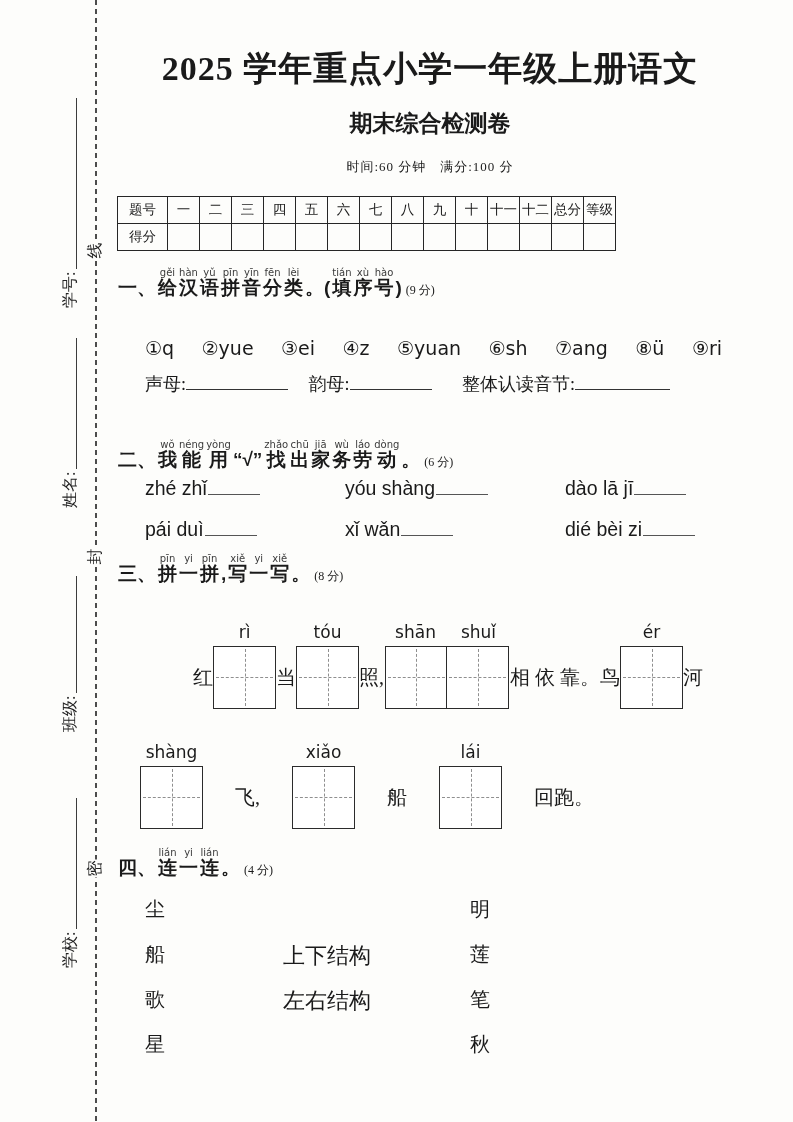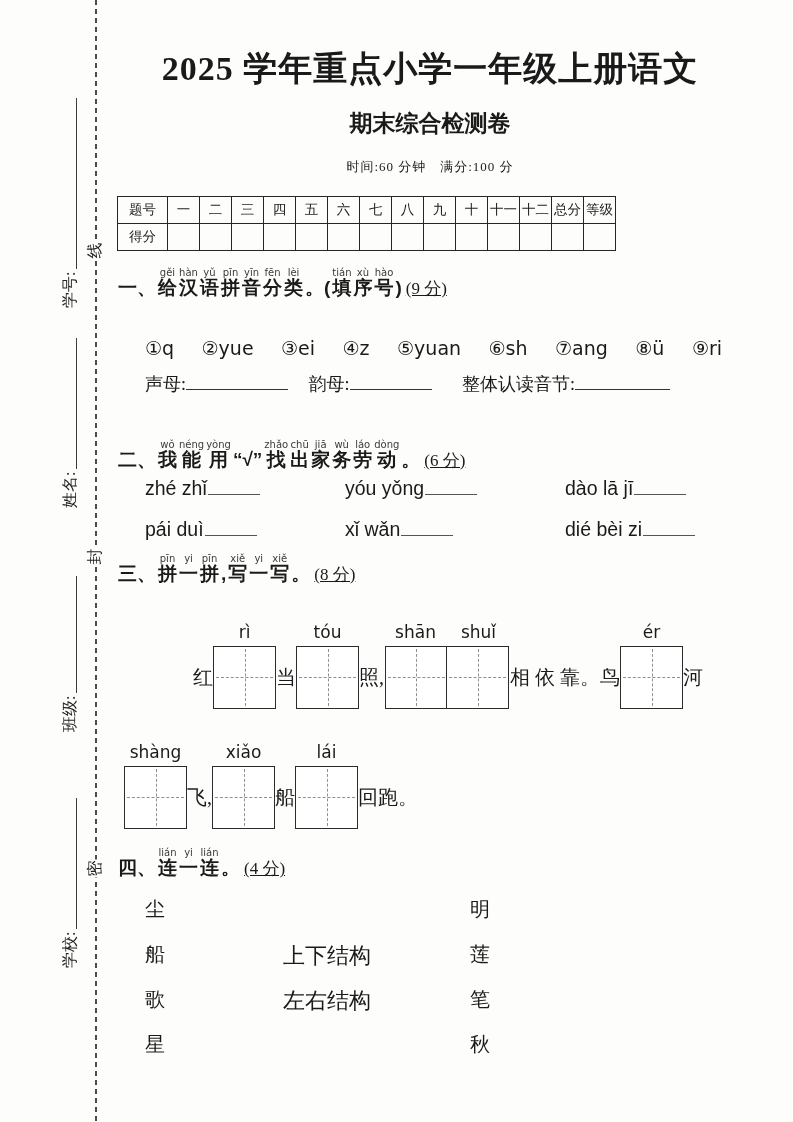--- a/index.html
+++ b/index.html
@@ -31,21 +31,21 @@
   .meta     { position:absolute; left:105px; width:650px; top:158px; text-align:center; font-size:13px; letter-spacing:1px; }
 
   
   .score-table { position:absolute; left:117px; top:196px; width:499px; border-collapse:collapse; table-layout:fixed;padding-left:41px; }
   .score-table td { border:1.6px solid #262626; height:26px; text-align:center; font-size:13.5px; padding:0; }
 
   
   .qhead { position:absolute; left:117px; white-space:nowrap; font-family:"Liberation Sans",sans-serif; font-size:19px; font-weight:700; }
   .qhead ruby { ruby-position:over; margin:0 1px; }
   .qhead rt { font-family:"DejaVu Sans",sans-serif; font-size:10px; font-weight:400; color:#3a3a3a; text-align:center; }
-  .qhead .score { font-family:"Liberation Serif",serif; font-weight:400; font-size:17px; margin-left:3px;text-decoration:underline; }
+  .qhead .score { font-family:"Liberation Serif",serif; font-weight:400; font-size:12px; margin-left:3px; }
 
   
   .opts { position:absolute; left:145px; top:337px; width:577px; display:flex; justify-content:space-between; font-family:"DejaVu Sans",sans-serif; font-size:19px; }
   .blanksrow { position:absolute; left:145px; top:372px; font-size:18px; white-space:nowrap; }
   .uline { display:inline-block; height:10px; border-bottom:1.6px solid #333; }
 
   
   .hwgrid { position:absolute; left:145px; top:477px; display:grid; grid-template-columns:200px 220px 180px; grid-auto-rows:41px; font-family:Liberation Sans, sans-serif; font-size:19.5px; }
   .hwgrid .blank { display:inline-block; width:52px; height:10px; border-bottom:1.6px solid #555; margin-left:1px; }
 
@@ -177,21 +177,21 @@
     <span class="g16">韵母:</span><span class="uline" style="width:82px;"></span>
     <span class="g26">整体认读音节:</span><span class="uline" style="width:95px;"></span>
   </div>
 
   <div class="qhead" style="top:440px;">
     <ruby><span>二、</span><rt></rt></ruby><ruby><span>我</span><rt>wǒ</rt></ruby><ruby><span>能</span><rt>néng</rt></ruby><ruby><span>用</span><rt>yòng</rt></ruby><ruby><span>“√”</span><rt></rt></ruby><ruby><span>找</span><rt>zhǎo</rt></ruby><ruby><span>出</span><rt>chū</rt></ruby><ruby><span>家</span><rt>jiā</rt></ruby><ruby><span>务</span><rt>wù</rt></ruby><ruby><span>劳</span><rt>láo</rt></ruby><ruby><span>动</span><rt>dòng</rt></ruby><ruby><span>。</span><rt></rt></ruby><span class="score">(6 分)</span>
   </div>
 
   <div class="hwgrid">
     <div><span>zhé zhǐ</span><span class="blank"></span></div>
-    <div><span>yóu yǒng</span><span class="blank"></span></div>
+    <div><span>yóu shàng</span><span class="blank"></span></div>
     <div><span>dào lā jī</span><span class="blank"></span></div>
     <div><span>pái duì</span><span class="blank"></span></div>
     <div><span>xǐ wǎn</span><span class="blank"></span></div>
     <div><span>dié bèi zi</span><span class="blank"></span></div>
   </div>
 
   <div class="qhead" style="top:554px;">
     <ruby><span>三、</span><rt></rt></ruby><ruby><span>拼</span><rt>pīn</rt></ruby><ruby><span>一</span><rt>yi</rt></ruby><ruby><span>拼</span><rt>pīn</rt></ruby><ruby><span>,</span><rt></rt></ruby><ruby><span>写</span><rt>xiě</rt></ruby><ruby><span>一</span><rt>yi</rt></ruby><ruby><span>写</span><rt>xiě</rt></ruby><ruby><span>。</span><rt></rt></ruby><span class="score">(8 分)</span>
   </div>
 
@@ -241,21 +241,21 @@
         <span class="slot">
           <span class="tzg"></span>
         </span>
       </div>
     <div class="pitem">
         <span class="py">&nbsp;</span>
         <span class="slot">河</span>
       </div>
   </div>
 
-  <div class="pline" style="left:124px; top:740px;">
+  <div class="pline" style="left:140px; top:740px;gap:32px;">
     <div class="pitem">
         <span class="py">shàng</span>
         <span class="slot">
           <span class="tzg"></span>
         </span>
       </div>
     <div class="pitem">
         <span class="py">&nbsp;</span>
         <span class="slot">飞,</span>
       </div>

